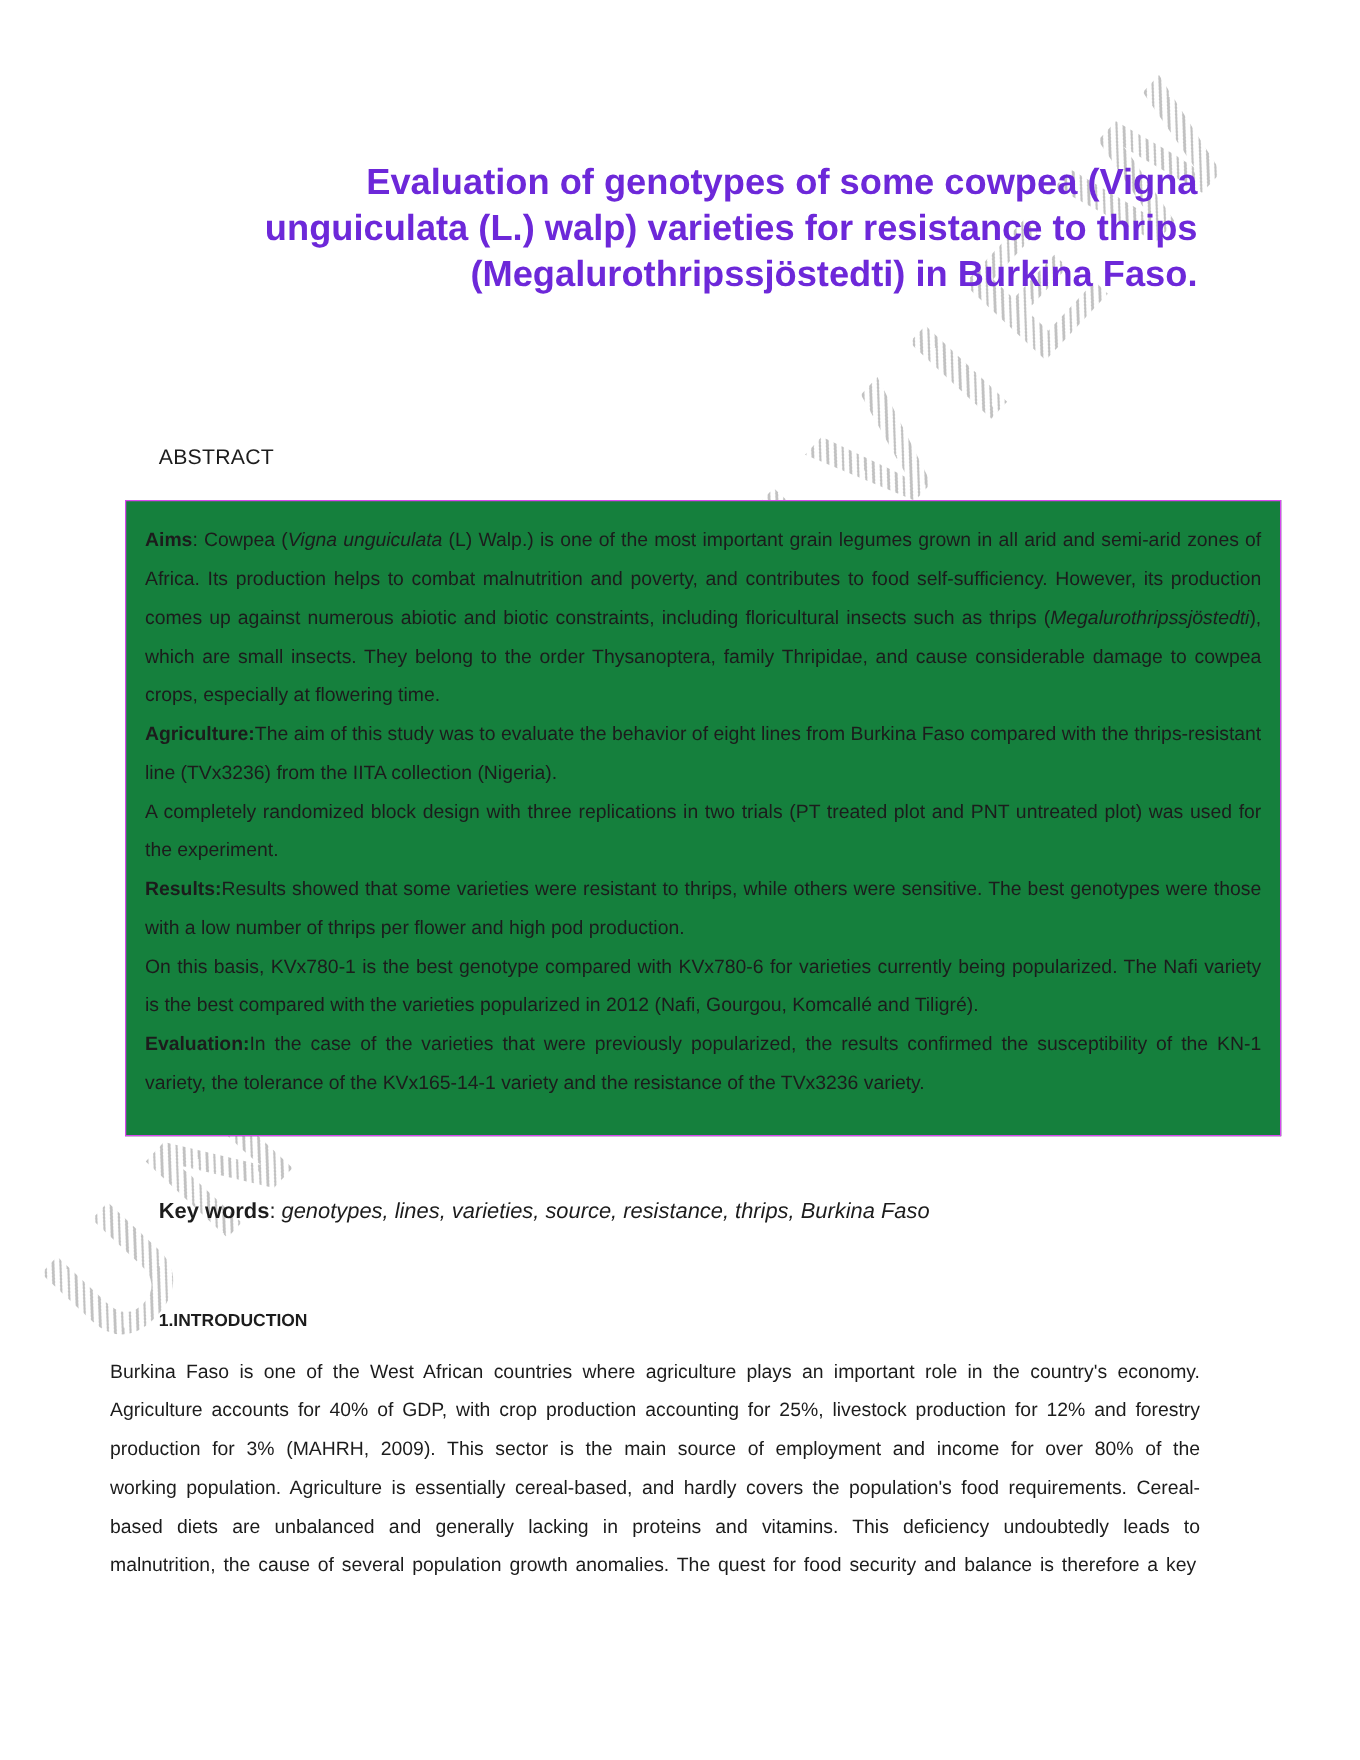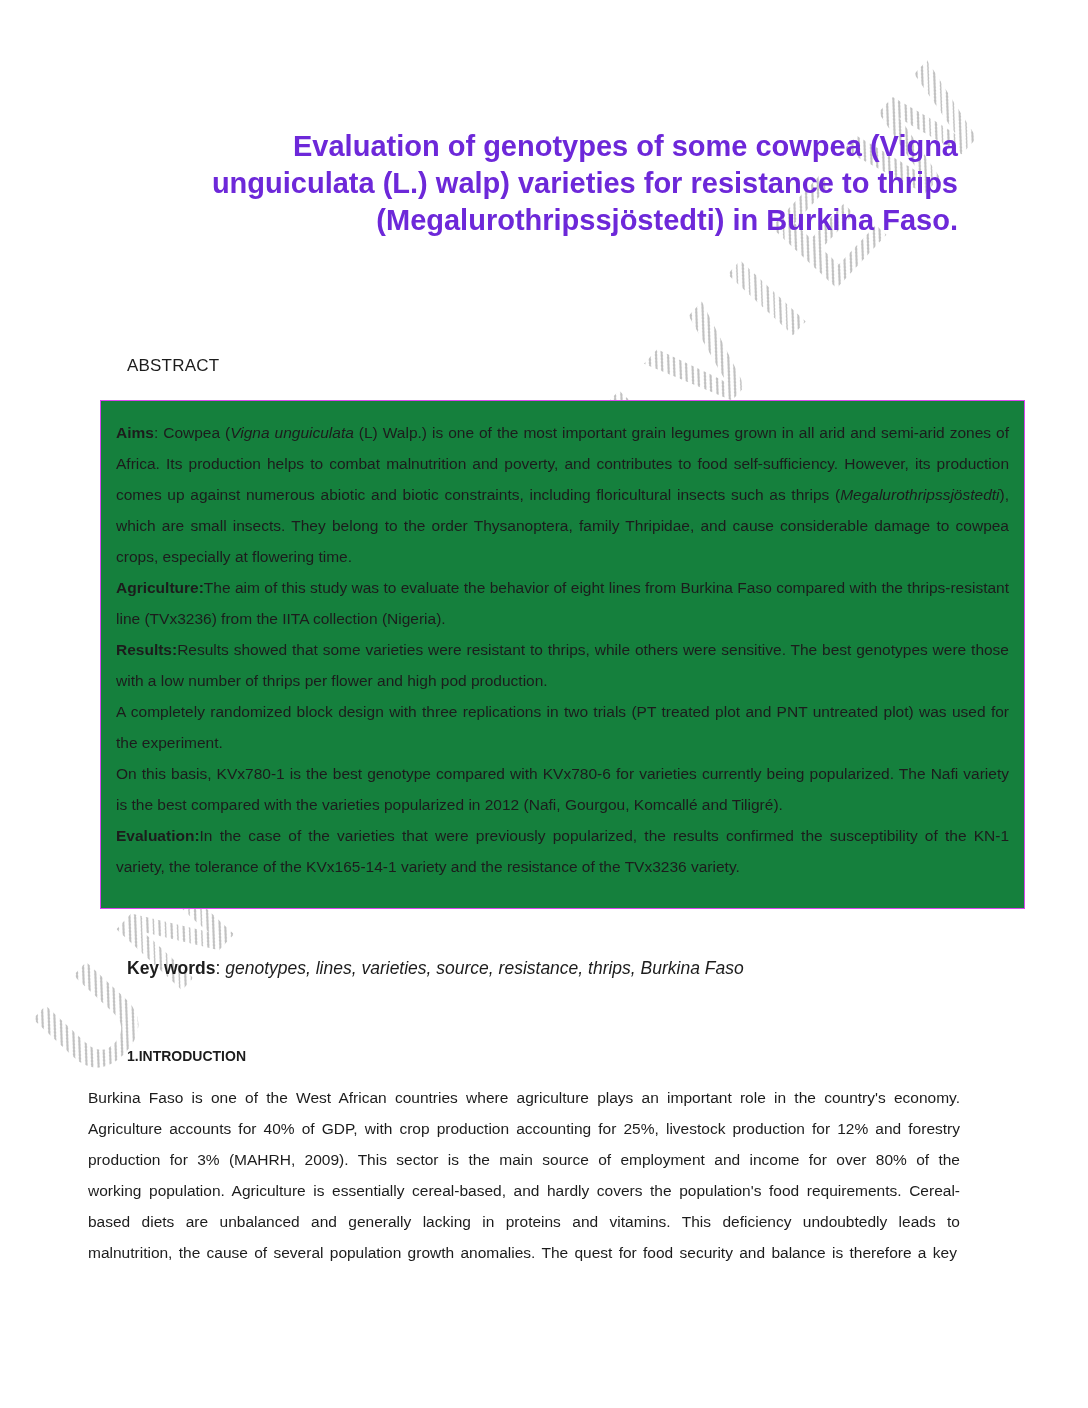--- a/index.html
+++ b/index.html
@@ -91,22 +91,22 @@
 
   <div class="content">
 
     <h1 class="title">Evaluation of genotypes of some cowpea (Vigna unguiculata (L.) walp) varieties for resistance to thrips (Megalurothripssjöstedti) in Burkina Faso.</h1>
 
     <div class="abstract-heading">ABSTRACT</div>
 
     <div class="abstract-box">
       <p><span style="font-weight: bold;">Aims</span><span>: Cowpea (</span><span style="font-style: italic;">Vigna unguiculata</span><span> (L) Walp.) is one of the most important grain legumes grown in all arid and semi-arid zones of Africa. Its production helps to combat malnutrition and poverty, and contributes to food self-sufficiency. However, its production comes up against numerous abiotic and biotic constraints, including floricultural insects such as thrips (</span><span style="font-style: italic;">Megalurothripssjöstedti</span><span>), which are small insects. They belong to the order Thysanoptera, family Thripidae, and cause considerable damage to cowpea crops, especially at flowering time.</span></p>
       <p><span style="font-weight: bold;">Agriculture:</span><span>The aim of this study was to evaluate the behavior of eight lines from Burkina Faso compared with the thrips-resistant line (TVx3236) from the IITA collection (Nigeria).</span></p>
+      <p><span>A completely randomized block design with three replications in two trials (PT treated plot and PNT untreated plot) was used for the experiment.</span></p>
       <p><span style="font-weight: bold;">Results:</span><span>Results showed that some varieties were resistant to thrips, while others were sensitive. The best genotypes were those with a low number of thrips per flower and high pod production.</span></p>
-      <p><span>A completely randomized block design with three replications in two trials (PT treated plot and PNT untreated plot) was used for the experiment.</span></p>
       <p><span>On this basis, KVx780-1 is the best genotype compared with KVx780-6 for varieties currently being popularized. The Nafi variety is the best compared with the varieties popularized in 2012 (Nafi, Gourgou, Komcallé and Tiligré).</span></p>
       <p><span style="font-weight: bold;">Evaluation:</span><span>In the case of the varieties that were previously popularized, the results confirmed the susceptibility of the KN-1 variety, the tolerance of the KVx165-14-1 variety and the resistance of the TVx3236 variety.</span></p>
     </div>
 
     <p class="keywords"><span style="font-weight: bold;">Key words</span><span>: </span><span style="font-style: italic;">genotypes, lines, varieties, source, resistance, thrips, Burkina Faso</span></p>
 
     <div class="section-heading">1.INTRODUCTION</div>
 
     <p class="body-paragraph">Burkina Faso is one of the West African countries where agriculture plays an important role in the country's economy. Agriculture accounts for 40% of GDP, with crop production accounting for 25%, livestock production for 12% and forestry production for 3% (MAHRH, 2009). This sector is the main source of employment and income for over 80% of the working population. Agriculture is essentially cereal-based, and hardly covers the population's food requirements. Cereal-based diets are unbalanced and generally lacking in proteins and vitamins. This deficiency undoubtedly leads to malnutrition, the cause of several population growth anomalies. The quest for food security and balance is therefore a key</p>
 

